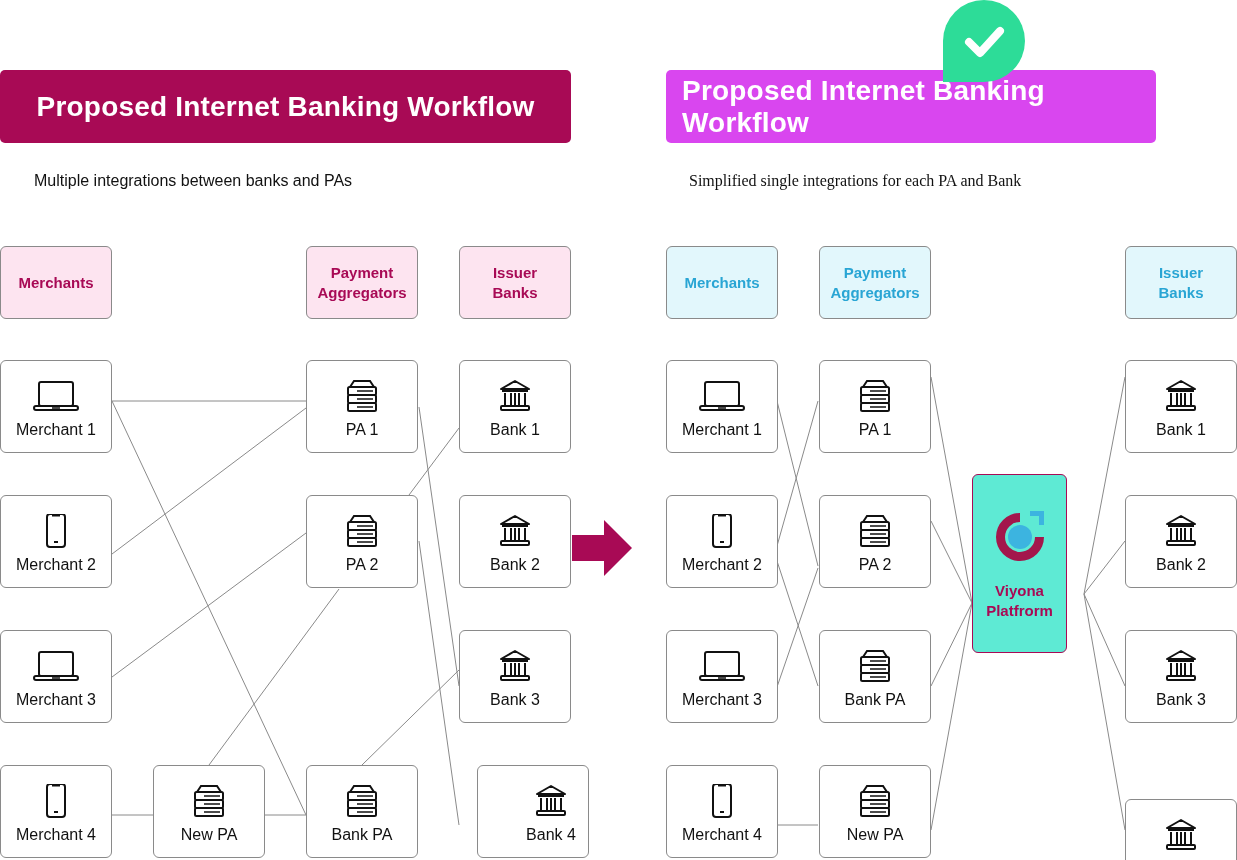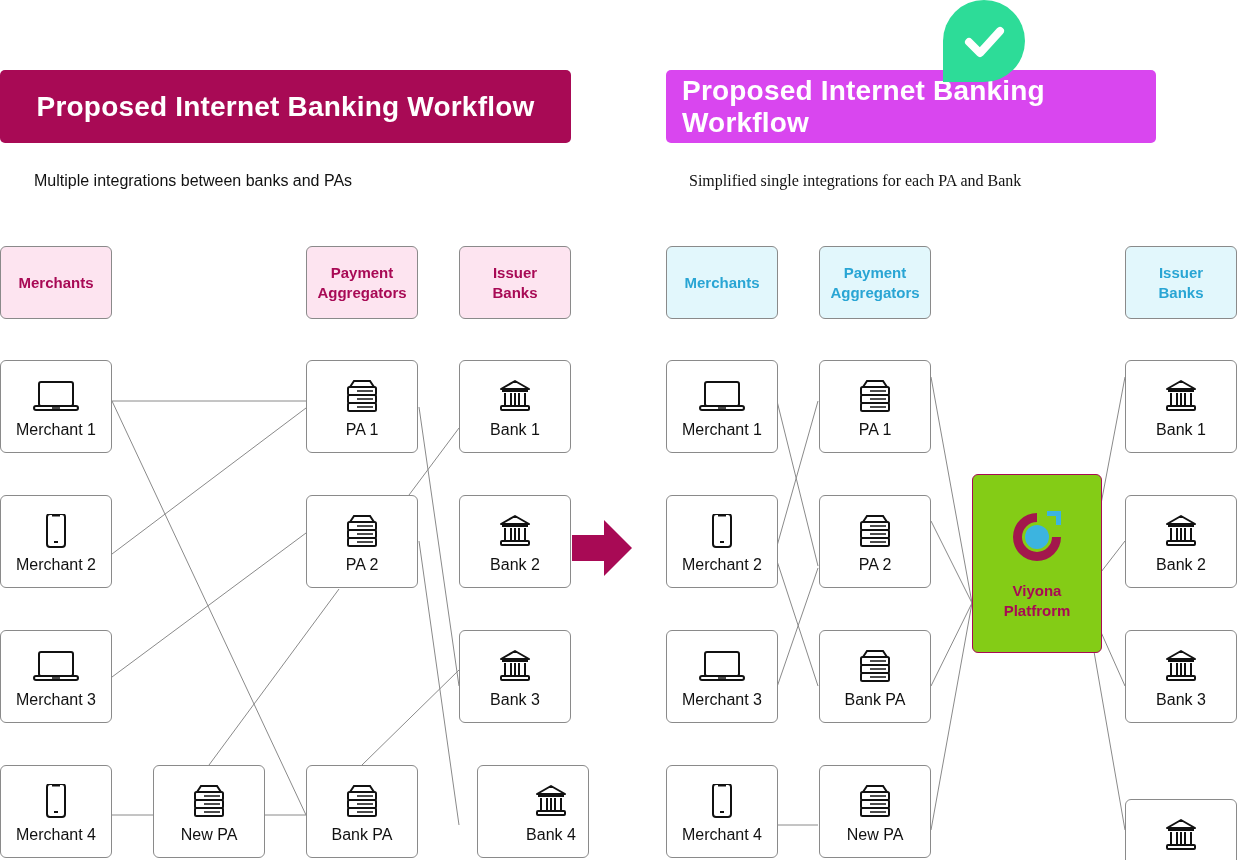--- a/index.html
+++ b/index.html
@@ -19,22 +19,22 @@
   .box { position:absolute; width:112px; height:93px; border:1px solid #8a8a8a;
          border-radius:6px; background:#fff; box-sizing:border-box;
          display:flex; flex-direction:column; align-items:center; justify-content:center; }
   .box .icon { width:46px; height:34px; margin-top:4px; }
   .box .label { font-size:16px; margin-top:8px; color:#111; }
   .hdr { position:absolute; width:112px; height:73px; border:1px solid #8a8a8a;
          border-radius:6px; box-sizing:border-box; display:flex; align-items:center;
          justify-content:center; text-align:center; font-size:15px; font-weight:bold; line-height:20px; }
   .hdr.pink { background:#fde4f0; color:#a80a55; }
   .hdr.blue { background:#e2f7fc; color:#29a5d4; }
-  .platform { position:absolute; left:972px; top:474px; width:130px; height:179px;
-              background:#84cc16; border:1px solid #a80a55; border-radius:6px;
+  .platform { position:absolute; left:972px; top:474px; width:95px; height:179px;
+              background:#5eead4; border:1px solid #a80a55; border-radius:6px;
               box-sizing:border-box; display:flex; flex-direction:column; align-items:center; }
   .platform .logo { width:60px; height:60px; margin-top:32px; }
   .platform .plabel { margin-top:14px; color:#a80a55; font-size:15px; font-weight:bold;
                       text-align:center; line-height:20px; }
 </style>
 </head>
 <body>
 
 <div class="banner current">Proposed Internet Banking Workflow</div>
 <div class="banner proposed">Proposed Internet Banking Workflow</div>

